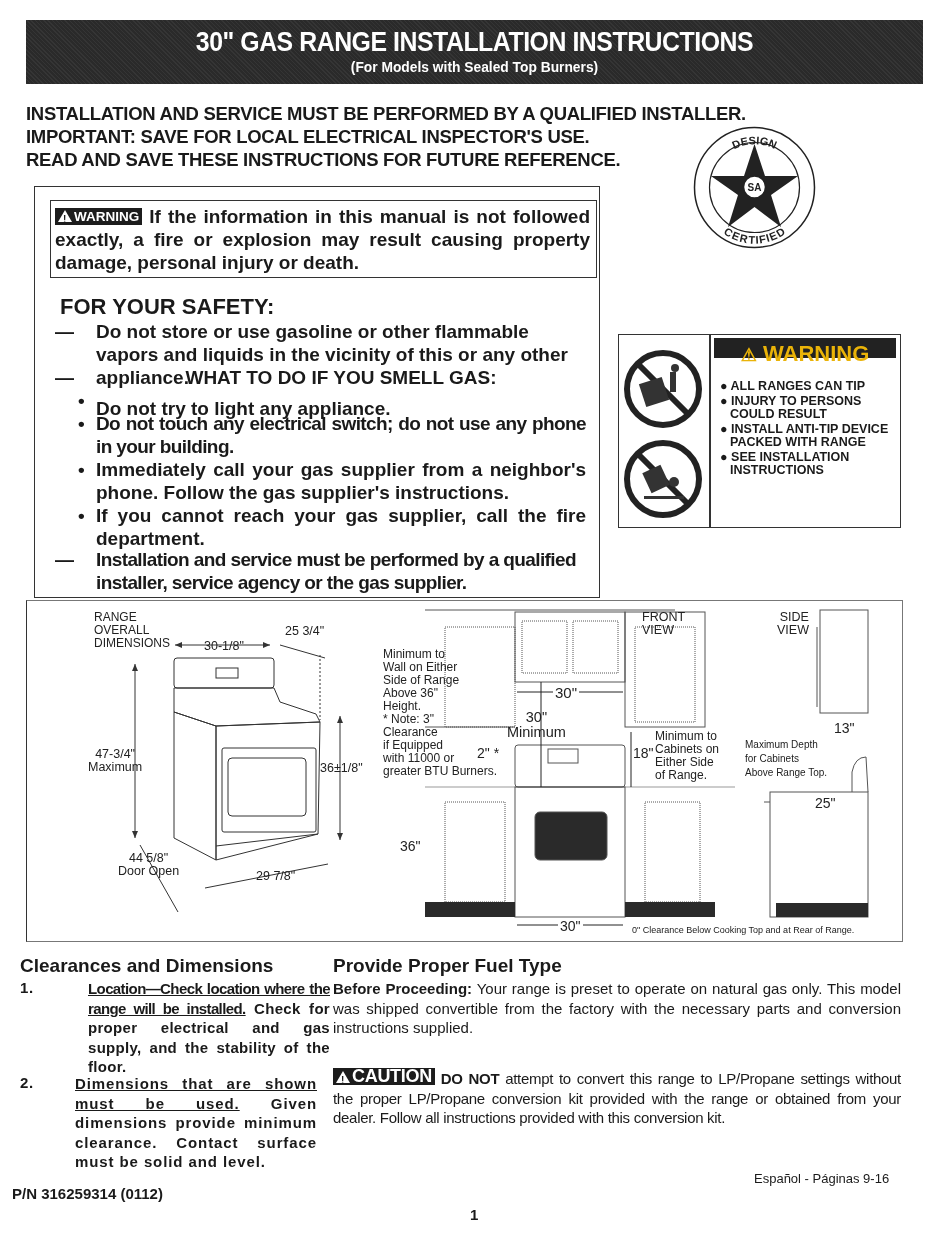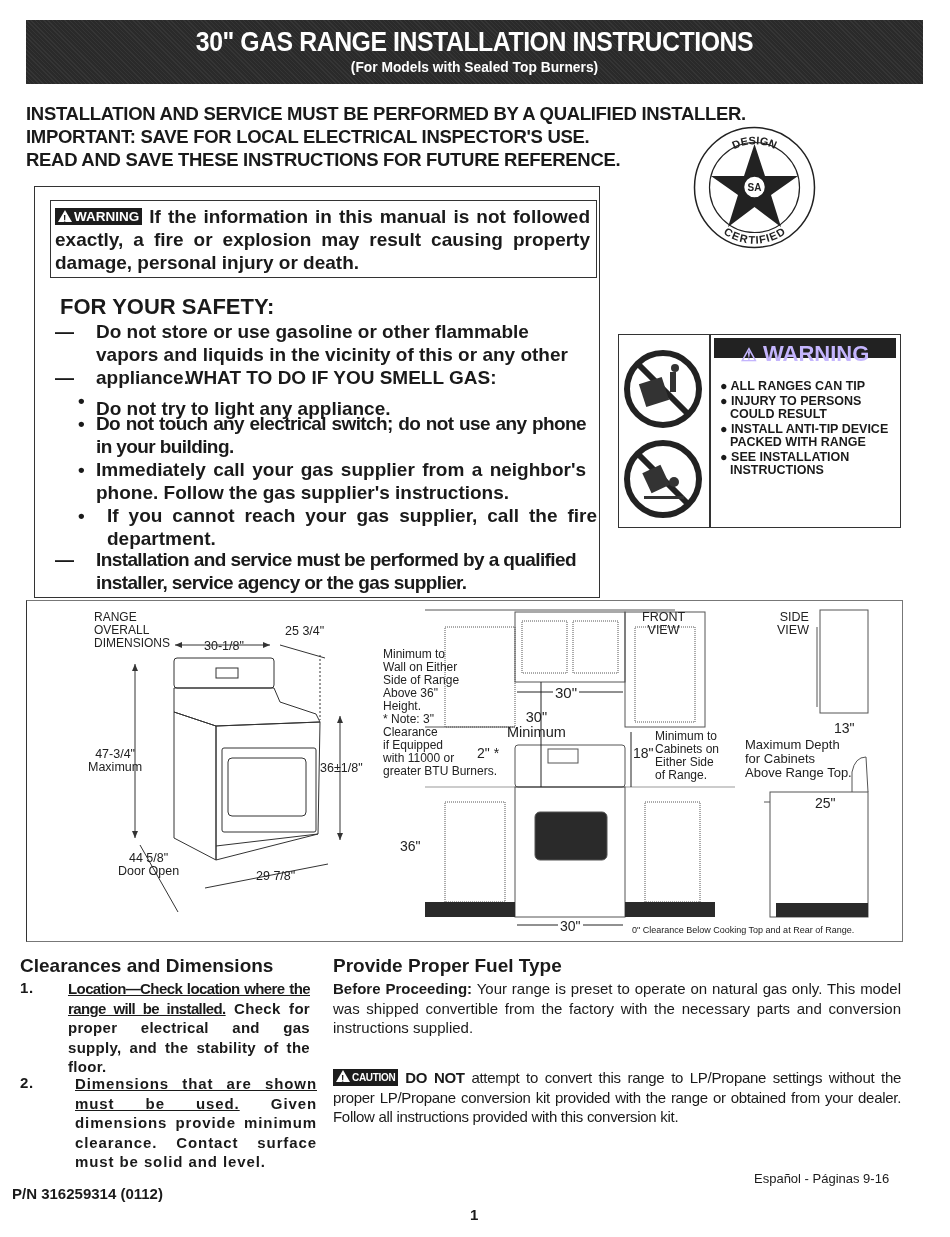--- a/index.html
+++ b/index.html
@@ -18,21 +18,21 @@
   .tri{display:inline-block;width:0;height:0;border-left:7px solid transparent;border-right:7px solid transparent;border-bottom:12px solid #fff;position:relative;margin-right:2px;vertical-align:-1px;}
   .tri::after{content:"!";position:absolute;left:-2px;top:1px;font-size:10px;color:#1c1c1c;font-weight:bold;}
   .safety-title{left:60px;top:294px;font-size:22px;font-weight:bold;}
   .sline{font-size:19px;font-weight:bold;line-height:23px;}
   .dash{left:55px;}
   .dtext{left:96px;width:490px;}
   .bullet{left:78px;}
   .btext{left:96px;width:490px;text-align:justify;}
   .tip-box{left:618px;top:334px;width:283px;height:194px;border:1.5px solid #333;box-sizing:border-box;}
   .tip-divider{left:709px;top:334px;width:1.5px;height:194px;background:#333;}
-  .tip-warn{left:714px;top:338px;width:182px;height:20px;background:#222;color:#c4b5fd;font-size:22px;font-weight:900;text-align:center;line-height:32px;}
+  .tip-warn{left:714px;top:338px;width:182px;height:20px;background:#222;color:#eab308;font-size:22px;font-weight:900;text-align:center;line-height:32px;}
   .tip-list{left:720px;top:380px;width:180px;font-size:12.5px;font-weight:900;line-height:13px;}
   .tip-list div{margin-bottom:2px;padding-left:10px;text-indent:-10px;}
   .diag-box{left:26px;top:600px;width:877px;height:342px;border:1px solid #777;box-sizing:border-box;border-left:1.5px solid #333;}
   .dlabel{font-size:12px;color:#222;line-height:13px;}
   .h2{font-size:19px;font-weight:bold;}
   .para{font-size:15px;line-height:19.5px;}
   .num{font-weight:bold;font-size:15px;letter-spacing:0.6px;}
   .u{text-decoration:underline;}
 </style>
 </head>
@@ -78,21 +78,21 @@
 <div class="abs sline bullet" style="top:389px;">•</div>
 <div class="abs sline btext" style="top:389px;margin-top:8px;">Do not try to light any appliance.</div>
 
 <div class="abs sline bullet" style="top:412px;">•</div>
 <div class="abs sline btext" style="top:412px;letter-spacing:-0.6px;">Do not touch any electrical switch; do not use any phone in your building.</div>
 
 <div class="abs sline bullet" style="top:458px;">•</div>
 <div class="abs sline btext" style="top:458px;">Immediately call your gas supplier from a neighbor's phone.  Follow the gas supplier's instructions.</div>
 
 <div class="abs sline bullet" style="top:504px;">•</div>
-<div class="abs sline btext" style="top:504px;margin-left:11px;">If you cannot reach your gas supplier, call the fire department.</div>
+<div class="abs sline btext" style="top:504px;">If you cannot reach your gas supplier, call the fire department.</div>
 
 <div class="abs sline dash" style="top:548px;">—</div>
 <div class="abs sline dtext" style="top:548px;letter-spacing:-0.6px;">Installation and service must be performed by a qualified installer, service agency or the gas supplier.</div>
 
 <div class="abs tip-box"></div>
 <div class="abs tip-divider"></div>
 <div class="abs" style="left:622px;top:348px;">
   <svg width="82" height="82" viewBox="0 0 82 82">
     <circle cx="41" cy="41" r="36" fill="none" stroke="#222" stroke-width="6"></circle>
     <line x1="16" y1="16" x2="66" y2="66" stroke="#222" stroke-width="6"></line>
@@ -193,21 +193,21 @@
   <rect x="-25" y="295" width="115" height="15" fill="#2a2a2a"></rect>
   <rect x="200" y="295" width="90" height="15" fill="#2a2a2a"></rect>
   <g stroke="#222" stroke-width="1" fill="none">
     <line x1="92" y1="85" x2="198" y2="85"></line>
     <line x1="116" y1="75" x2="116" y2="180"></line>
     <line x1="206" y1="125" x2="206" y2="180"></line>
     <line x1="-14" y1="180" x2="-14" y2="310"></line>
     <line x1="92" y1="318" x2="198" y2="318"></line>
   </g>
 </svg>
-<div class="abs dlabel" style="left:642px;top:611px;text-align:center;font-size:12.5px;">
+<div class="abs dlabel" style="left:642px;top:611px;font-size:12.5px;">
   <div>FRONT</div>
   <div>VIEW</div>
 </div>
 <div class="abs dlabel" style="left:383px;top:648px;">
   <div>Minimum to</div>
     <div>Wall on Either</div>
   <div>Side of Range</div>
     <div>Above 36"</div>
   <div>Height.</div>
     <div>* Note: 3"</div>
@@ -241,41 +241,41 @@
     <path d="M92,185 L92,165 Q95,150 106,150 L108,185"></path>
     <line x1="10" y1="195" x2="4" y2="195"></line>
   </g>
   <rect x="16" y="296" width="92" height="14" fill="#2a2a2a"></rect>
 </svg>
 <div class="abs dlabel" style="left:777px;top:611px;text-align:right;font-size:12.5px;">
   <div>SIDE</div>
   <div>VIEW</div>
 </div>
 <div class="abs dlabel" style="left:834px;top:722px;font-size:14px;">13"</div>
-<div class="abs dlabel" style="left:745px;top:738px;font-size:13px;line-height:14px;">
+<div class="abs dlabel" style="left:745px;top:738px;font-size:10px;line-height:14px;">
   <div>Maximum Depth</div>
     <div>for Cabinets</div>
   <div>Above Range Top.</div>
 </div>
 <div class="abs dlabel" style="left:813px;top:797px;font-size:14px;background:#fff;padding:0 2px;">25"</div>
 
 <div class="abs h2" style="left:20px;top:955px;">Clearances and Dimensions</div>
 <div class="abs num" style="left:20px;top:979px;">1.</div>
-<div class="abs para num" style="left:68px;top:979px;width:242px;text-align:justify;letter-spacing:0.3px;">
+<div class="abs para num" style="left:88px;top:979px;width:242px;text-align:justify;letter-spacing:0.3px;">
   <span class="u" style="letter-spacing:-0.6px;">Location—Check location where the range will be installed.</span><span> Check for proper electrical and gas supply, and the stability of the floor.</span>
 </div>
 <div class="abs num" style="left:20px;top:1074px;">2.</div>
 <div class="abs para num" style="left:75px;top:1074px;width:242px;text-align:justify;letter-spacing:0.9px;">
   <span class="u">Dimensions that are shown must be used.</span><span> Given dimensions provide minimum clearance. Contact surface must be solid and level.</span>
 </div>
 
 <div class="abs h2" style="left:333px;top:955px;">Provide Proper Fuel Type</div>
 <div class="abs para" style="left:333px;top:979px;width:568px;text-align:justify;">
   <b>Before Proceeding:</b><span> Your range is preset to operate on natural gas only.  This model was shipped convertible from the factory with the necessary parts and conversion instructions supplied.</span>
 </div>
 <div class="abs para" style="left:333px;top:1068px;width:568px;text-align:justify;letter-spacing:-0.3px;">
-  <span class="badge" style="font-size:10px;"><span class="tri"></span><span>CAUTION</span></span>
+  <span class="badge" style="font-size:18px;"><span class="tri"></span><span>CAUTION</span></span>
   <b>DO NOT</b><span> attempt to convert this range to LP/Propane settings without the proper LP/Propane conversion kit provided with the range or obtained from your dealer.  Follow all instructions provided with this conversion kit.</span>
 </div>
 
 <div class="abs" style="left:754px;top:1171px;font-size:13px;">Español - Páginas 9-16</div>
 <div class="abs" style="left:12px;top:1185px;font-size:15px;font-weight:bold;">P/N 316259314 (0112)</div>
 <div class="abs" style="left:470px;top:1206px;font-size:15px;font-weight:bold;">1</div>
 
 </body></html>

